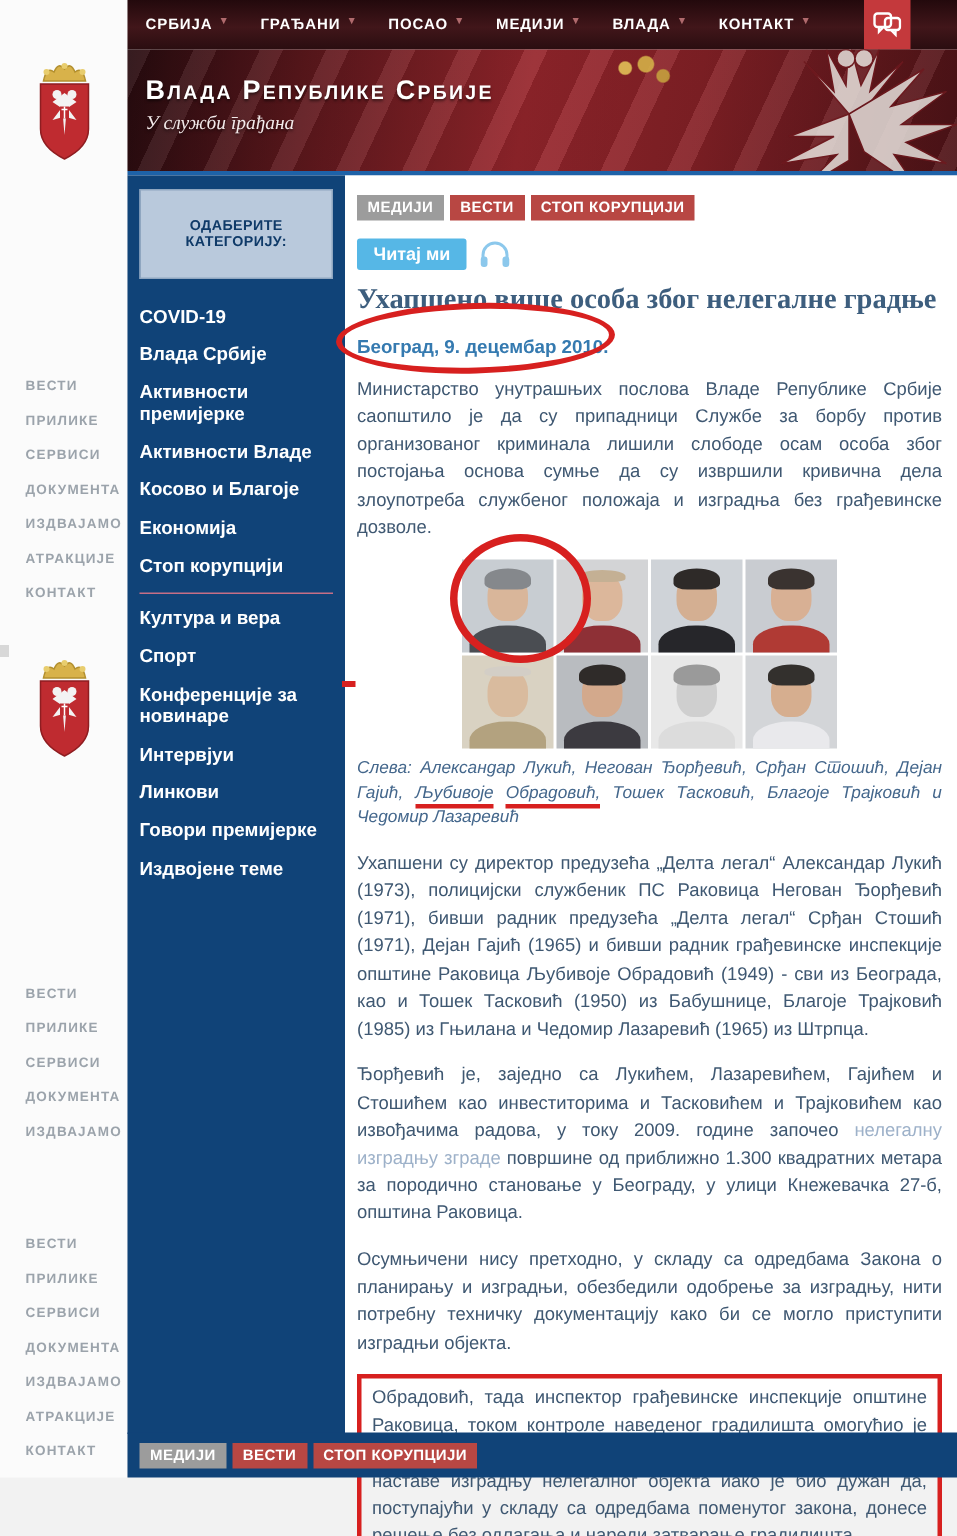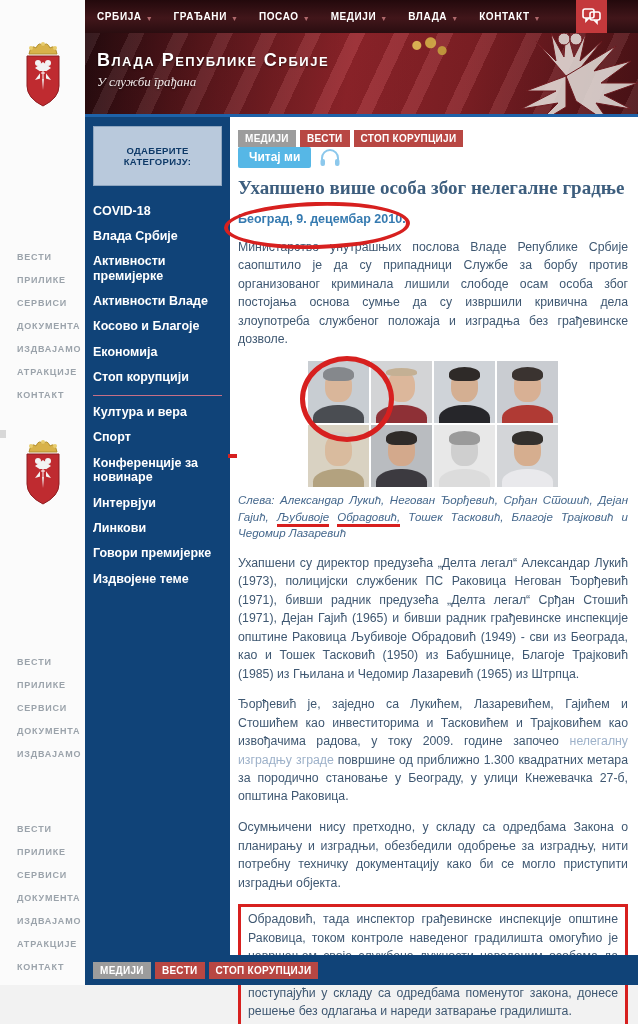--- a/index.html
+++ b/index.html
@@ -17,21 +17,21 @@
   .rail-group{position:absolute;left:17px;display:flex;flex-direction:column;gap:13px;}
   .rail-group.g1{top:252px;}
   .rail-group.g2{top:657px;}
   .rail-group.g3{top:824px;}
   .rail-link{font-size:9px;font-weight:bold;letter-spacing:.8px;color:#9ba3ab;white-space:nowrap;cursor:pointer;}
   .scroll-dot{position:absolute;left:0;top:430px;width:6px;height:8px;background:#d8d8d8;}
   
   .main{position:absolute;left:85px;top:0;width:553px;height:1024px;}
   
   .topnav{height:33px;background:linear-gradient(180deg,#23090c 0%,#41161a 55%,#2a0d10 100%);display:flex;align-items:center;padding-left:12px;box-sizing:border-box;}
-  .nav-item{display:flex;align-items:flex-end;gap:4px;margin-right:21px;cursor:pointer;}
+  .nav-item{display:flex;align-items:flex-start;gap:4px;margin-right:21px;cursor:pointer;}
   .nav-label{color:#ffffff;font-size:10px;font-weight:bold;letter-spacing:.6px;}
   .nav-caret{color:#b06a6d;font-size:7px;line-height:1;}
   .chat-btn{width:31px;height:33px;background:#c4393c;display:flex;align-items:center;justify-content:center;margin-left:14px;cursor:pointer;}
   
   .banner{height:81px;position:relative;overflow:hidden;
     background:linear-gradient(100deg,#270b0f 0%,#5f181d 22%,#97262c 48%,#872127 68%,#4e1317 100%);}
   .banner:before{content:"";position:absolute;inset:0;
     background:repeating-linear-gradient(115deg,rgba(255,255,255,.07) 0 14px,rgba(0,0,0,.10) 14px 40px);}
   .eagle{position:absolute;right:-8px;top:-12px;opacity:.9;}
   .gold-bit{position:absolute;left:318px;top:2px;width:46px;height:26px;opacity:.85;
@@ -48,21 +48,21 @@
   .cat-header{background:#b9c9dc;color:#0f3a68;font-size:9.5px;font-weight:bold;letter-spacing:.3px;text-align:center;padding:18px 2px;border:1px solid #8fa6c0;margin-bottom:12px;cursor:pointer;}
   .side-item{color:#ffffff;font-size:12.5px;font-weight:bold;line-height:1.15;padding:5.5px 0;cursor:pointer;}
   .side-item.active{border-bottom:1px solid #c66f86;padding-bottom:10px;margin-bottom:4px;}
   .content{width:408px;background:#ffffff;box-sizing:border-box;padding:13px 10px 0 8px;position:relative;flex:none;}
   
   .badge-row{display:flex;gap:4px;}
   .badge{font-size:10px;font-weight:bold;color:#ffffff;padding:3px 7px;letter-spacing:.3px;cursor:pointer;}
   .badge.gray{background:#9c9c9c;}
   .badge.red{background:#b84743;}
   
-  .readme-row{display:flex;align-items:center;gap:8px;}
+  .readme-row{display:flex;align-items:center;gap:8px;margin-top:12px;}
   .readme-btn{background:#56b7e6;color:#ffffff;font-size:12px;font-weight:bold;padding:3px 11px 4px;border-radius:2px;cursor:pointer;}
   .hp{cursor:pointer;display:flex;}
   
   .article-title{font-family:"Liberation Serif",serif;color:#3d5e7e;font-size:19px;font-weight:600;margin-top:9px;}
   .article-date{color:#357ab0;font-size:12.5px;font-weight:bold;margin-top:13px;}
   
   .para{color:#3f5872;font-size:12.3px;line-height:1.5;text-align:justify;margin-top:12px;}
   .para a.soft-link{color:#9db1c9;text-decoration:none;cursor:pointer;}
   .red-box{border:3px solid #d7201f;padding:3px 7px;margin-top:12px;}
   .red-box .para{margin-top:0;}
@@ -190,21 +190,21 @@
       <div class="brand-title">Влада Републике Србије</div>
       <div class="brand-sub">У служби грађана</div>
     </div>
   </div>
   <div class="blue-line"></div>
 
   <div class="mid">
 
     <div class="sidebar">
       <div class="cat-header">ОДАБЕРИТЕ КАТЕГОРИЈУ:</div>
-      <div class="side-item">COVID-18</div>
+      <div class="side-item">COVID-19</div>
       <div class="side-item">Влада Србије</div>
       <div class="side-item">Активности премијерке</div>
       <div class="side-item">Активности Владе</div>
       <div class="side-item">Косово и Благоје</div>
       <div class="side-item">Економија</div>
       <div class="side-item active">Стоп корупцији</div>
       <div class="side-item">Култура и вера</div>
       <div class="side-item">Спорт</div>
       <div class="side-item">Конференције за новинаре</div>
       <div class="side-item">Интервјуи</div>

